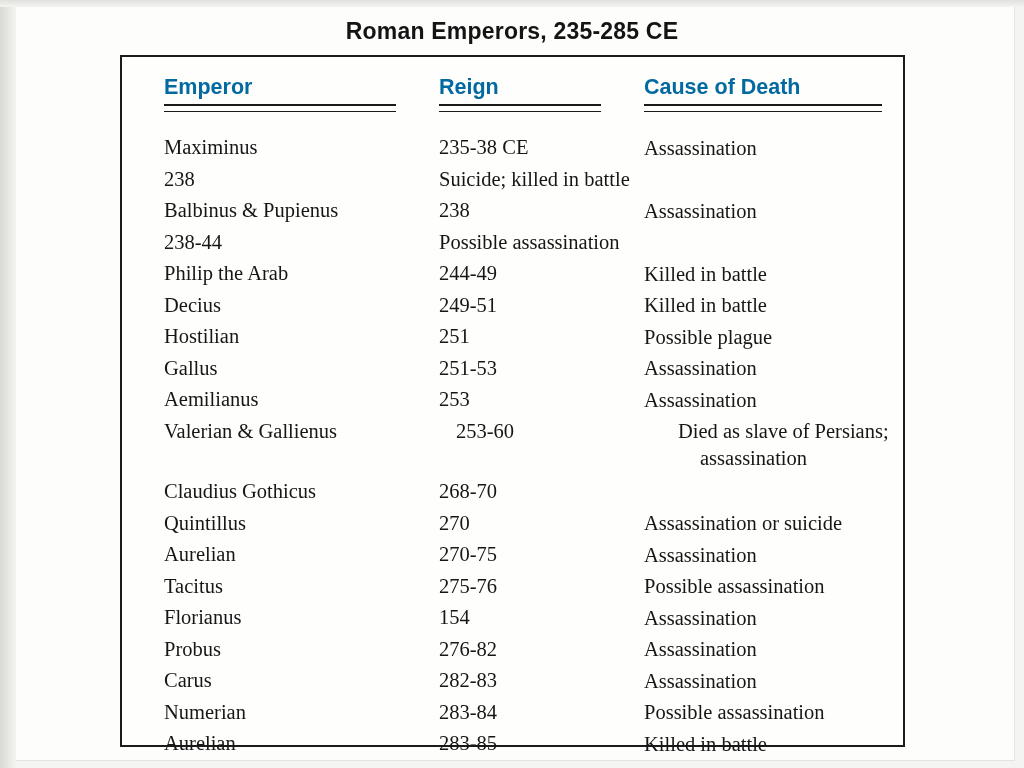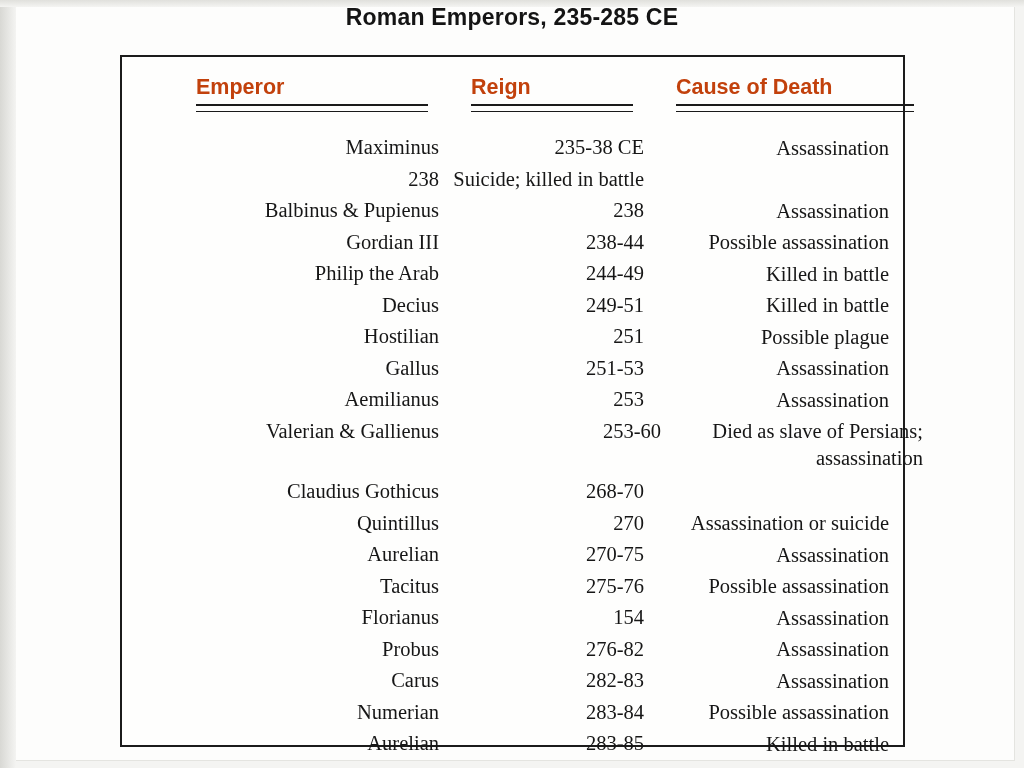--- a/index.html
+++ b/index.html
@@ -18,21 +18,21 @@
     position: absolute;
     left: 14px;
     top: 6px;
     right: 10px;
     bottom: 8px;
     background: #fdfdfc;
     box-shadow: 0 0 0 1px #e4e4e0;
   }
   .doc-title {
     position: absolute;
-    top: 4px;
+    top: 18px;
     left: 0;
     width: 1024px;
     text-align: center;
     font-family: "Liberation Sans", sans-serif;
     font-weight: bold;
     font-size: 23px;
     color: #141414;
     letter-spacing: 0.2px;
   }
   .table-box {
@@ -51,34 +51,33 @@
     grid-template-columns: 275px 205px 245px;
     align-items: start;
   }
   .header-row {
     margin-bottom: 7px;
   }
   .header-cell {
     font-family: "Liberation Sans", sans-serif;
     font-weight: bold;
     font-size: 21.5px;
-    color: #c2410c;
+    color: #0369a1;
     line-height: 28px;
-    margin-left: 32px;
   }
   .rule {
     height: 5px;
     border-top: 2px solid #1a1a1a;
     border-bottom: 1px solid #1a1a1a;
     margin-top: 3px;
   }
   .rule-emperor { width: 232px; }
   .rule-reign   { width: 162px; }
   .rule-cause   { width: 238px; }
-  .body-rows { margin-top: 20px; text-align: right; }
+  .body-rows { margin-top: 20px; }
   .row .cell {
     font-family: "Liberation Serif", serif;
     font-size: 20.5px;
     color: #161616;
     line-height: 31.5px;
     white-space: nowrap;
   }
   .row .cell.cause { white-space: normal; }
   .cause-line { line-height: 27px; padding-top: 2.5px; }
   .cause-line.wrap-indent { padding-left: 22px; padding-top: 0; }
@@ -138,21 +137,20 @@
         </div>
       </div>
       <div class="grid-row row">
         <div class="cell">Balbinus &amp; Pupienus</div>
         <div class="cell">238</div>
         <div class="cell cause">
           <div class="cause-line">Assassination</div>
         </div>
       </div>
       <div class="grid-row row">
-        <div class="cell">Gordian III</div>
         <div class="cell">238-44</div>
         <div class="cell cause">
           <div class="cause-line">Possible assassination</div>
         </div>
       </div>
       <div class="grid-row row">
         <div class="cell">Philip the Arab</div>
         <div class="cell">244-49</div>
         <div class="cell cause">
           <div class="cause-line">Killed in battle</div>

